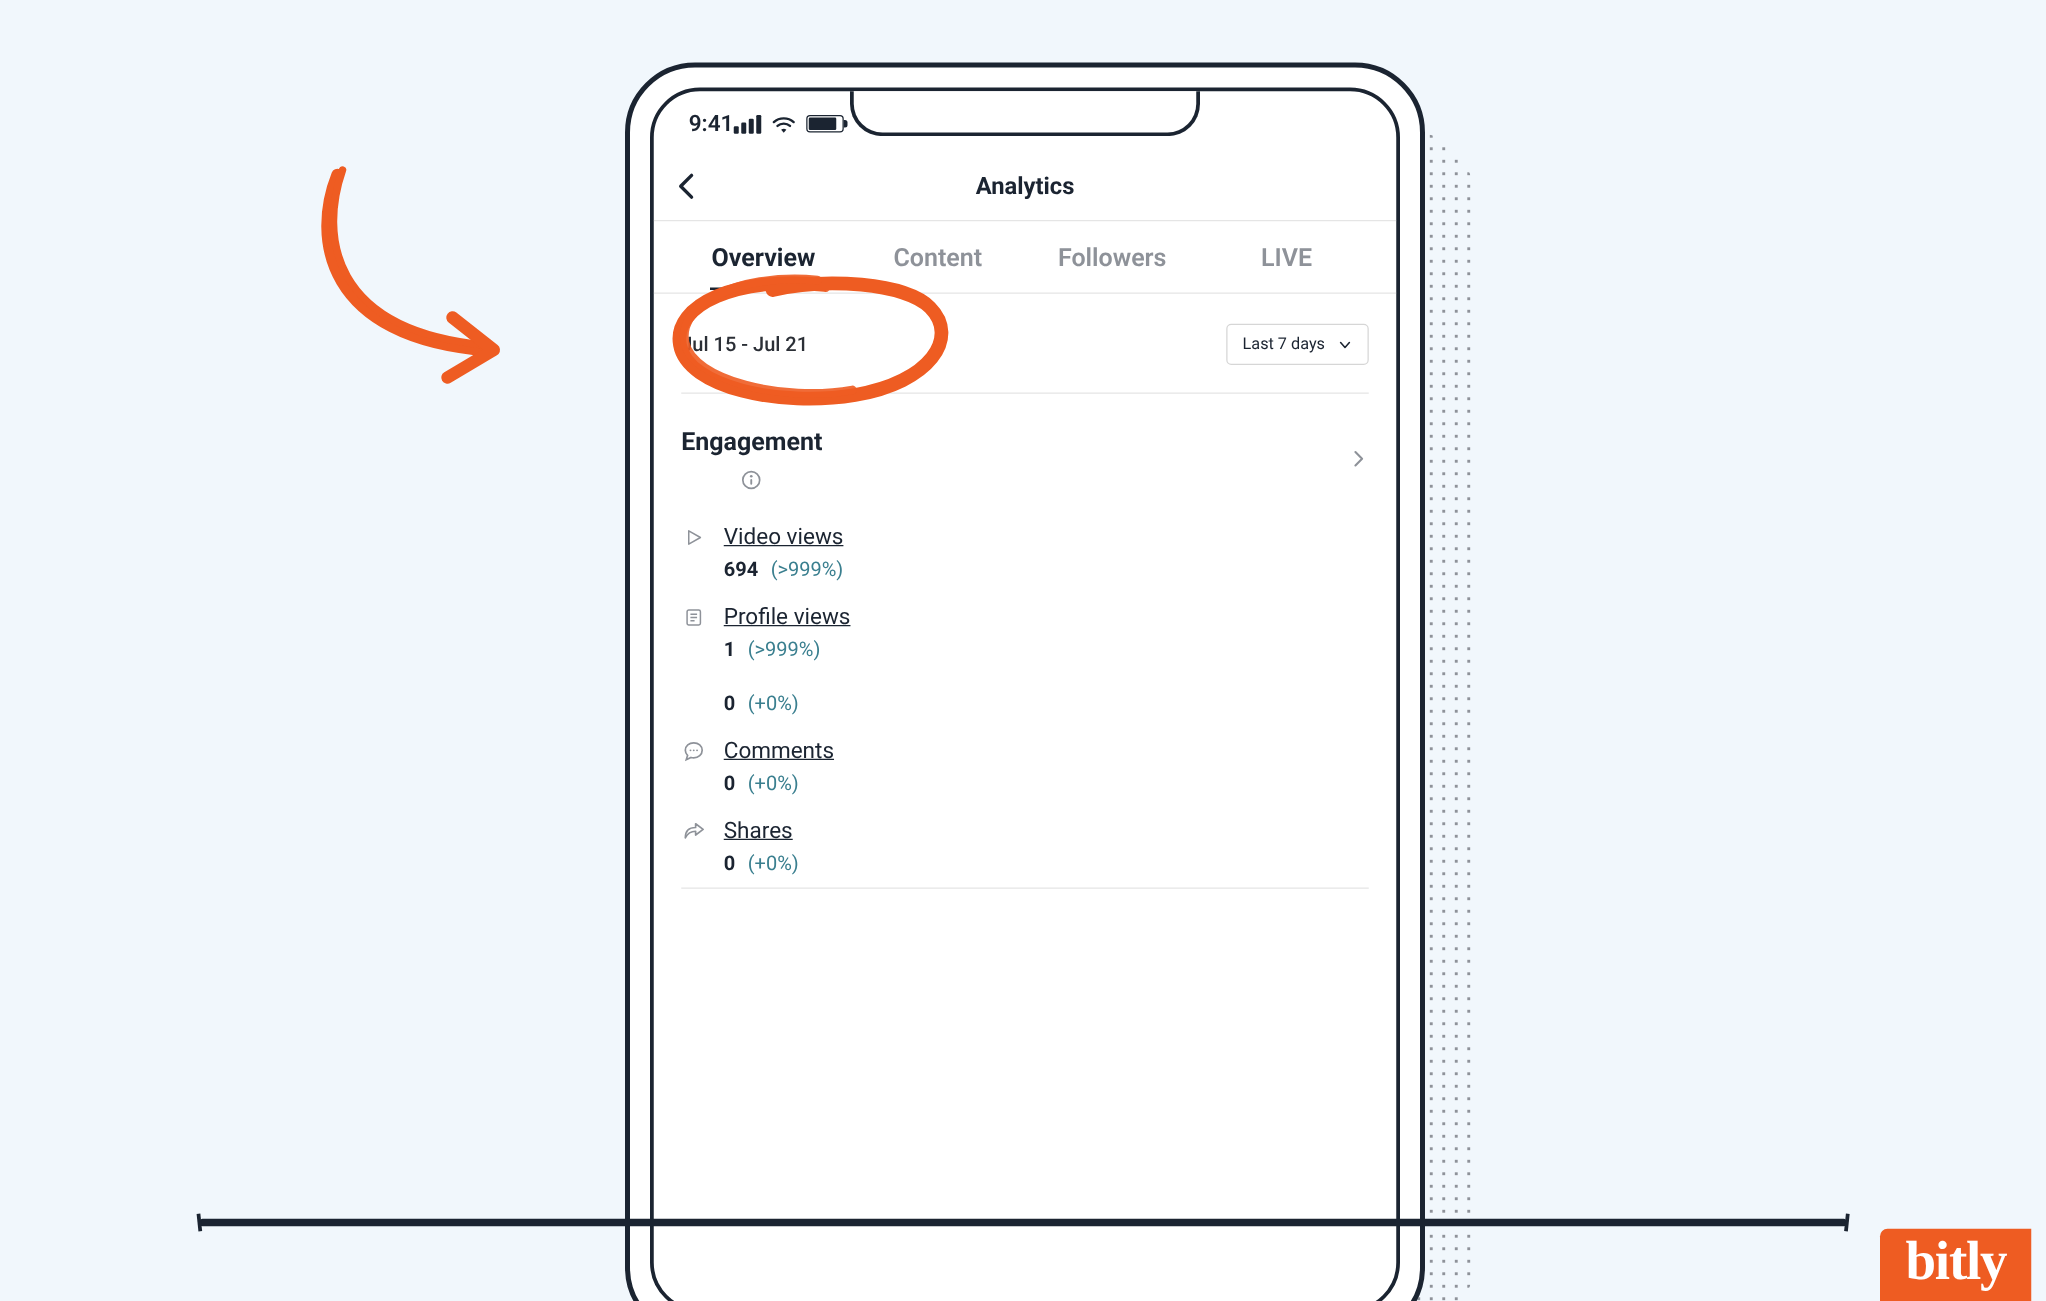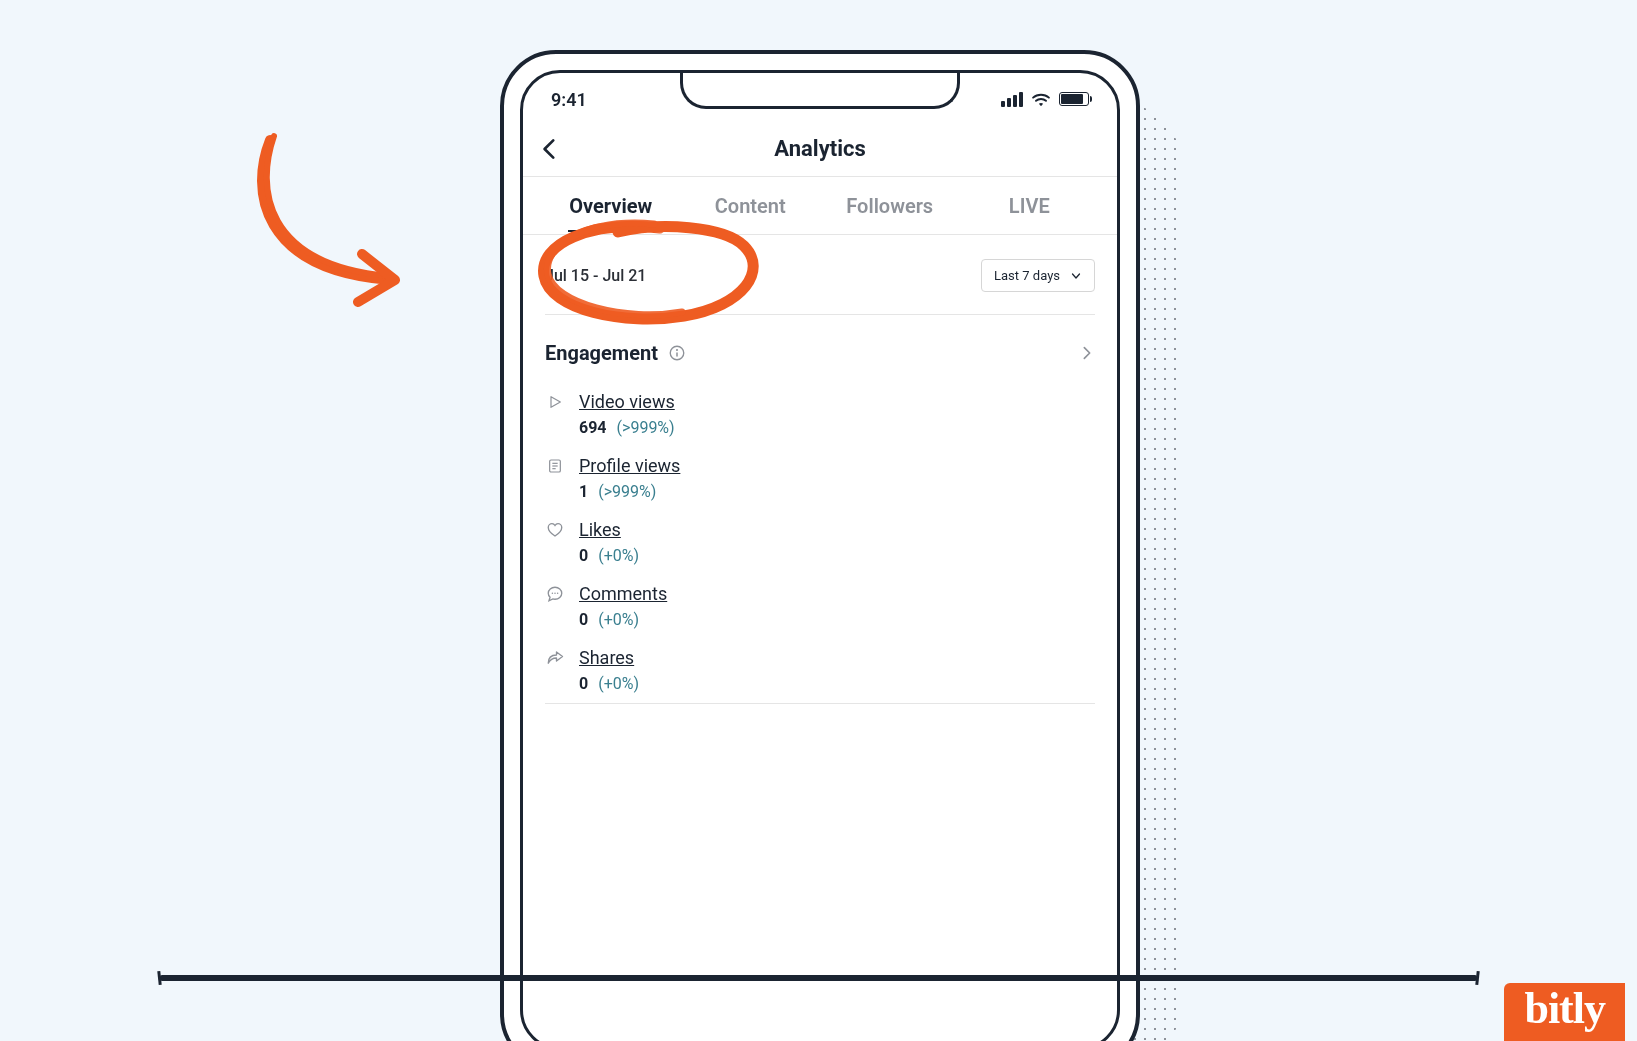--- a/index.html
+++ b/index.html
@@ -35,55 +35,55 @@
     position:absolute;inset:16px;border:3px solid var(--ink);
     border-radius:40px;background:#fff;overflow:hidden;
   }
   .notch{
     position:absolute;left:50%;top:-4px;transform:translateX(-50%);
     width:280px;height:40px;background:#fff;border:3px solid var(--ink);
     border-top:none;border-radius:0 0 26px 26px;z-index:5;
   }
 
   
-  .status{height:48px;display:flex;align-items:center;justify-content:space-between;padding:4px 28px 0;}
+  .status{height:48px;display:flex;align-items:center;padding:4px 28px 0;}
   .status .time{font-weight:600;font-size:18px;}
   .status .right{display:flex;align-items:center;gap:8px;}
   .signal{display:flex;align-items:flex-end;gap:2px;}
   .signal span{width:4px;background:var(--ink);display:block;border-radius:1px;}
   .signal span:nth-child(1){height:6px;}
   .signal span:nth-child(2){height:9px;}
   .signal span:nth-child(3){height:12px;}
   .signal span:nth-child(4){height:15px;}
   .wifi{width:20px;height:15px;}
   .battery{width:30px;height:14px;border:1.6px solid var(--ink);border-radius:3px;position:relative;}
   .battery::after{content:"";position:absolute;right:-4px;top:3px;width:2.5px;height:6px;background:var(--ink);border-radius:0 2px 2px 0;}
   .battery i{position:absolute;left:1px;top:1px;bottom:1px;width:22px;background:var(--ink);border-radius:1px;}
 
   
   .nav{display:flex;align-items:center;position:relative;height:56px;border-bottom:1px solid var(--border);}
   .nav .back{position:absolute;left:14px;top:50%;transform:translateY(-50%);width:26px;height:26px;}
-  .nav .title{margin:0 auto;font-weight:700;font-size:22px;}
+  .nav .title{margin:0 auto;font-weight:700;font-size:19px;}
 
   
   .tabs{display:flex;align-items:center;gap:0;border-bottom:1px solid var(--border);height:58px;padding:0 18px;}
   .tab{flex:1;text-align:center;font-size:20px;color:var(--grey);cursor:pointer;position:relative;font-weight:600;}
   .tab.active{color:var(--ink);font-weight:700;}
   .tab.active::after{content:"";position:absolute;left:50%;transform:translateX(-50%);bottom:-14px;width:86px;height:2px;background:var(--ink);}
 
   
   .period{display:flex;align-items:center;justify-content:space-between;padding:24px 22px 18px;}
   .period .range{font-size:16px;color:#2b2f36;font-weight:500;}
   .period .select{border:1px solid #d6d6d6;border-radius:4px;padding:8px 12px;font-size:13px;display:flex;align-items:center;gap:10px;cursor:pointer;}
   .content{padding:0 22px;}
   .hr{height:1px;background:var(--border);margin:4px 0 12px;}
 
   
   .section{display:flex;align-items:center;justify-content:space-between;padding:14px 0;}
-  .section .left{display:flex;align-items:center;gap:10px;}
+  .section .left{display:flex;align-items:center;gap:10px;flex-direction:column;}
   .section .left .label{font-weight:700;font-size:20px;}
   .info-ic{width:18px;height:18px;}
   .chev{width:16px;height:16px;color:var(--grey);}
 
   
   .metric{padding:12px 0 6px;}
   .metric .row1{display:flex;align-items:center;gap:14px;font-size:18px;text-decoration:underline;}
   .metric .row1 .ic{width:20px;height:20px;color:var(--grey);display:flex;align-items:center;justify-content:center;}
   .metric .row2{padding-left:34px;display:flex;align-items:baseline;gap:10px;margin-top:6px;}
   .metric .row2 .val{font-weight:700;font-size:16px;}
@@ -205,28 +205,20 @@
             </span>
             <span>Profile views</span>
           </div>
           <div class="row2">
             <span class="val">1</span>
             <span class="delta">(&gt;999%)</span>
           </div>
         </div>
 
         <div class="metric">
-          <div class="row1">
-            <span class="ic">
-              <svg width="18" height="18" viewBox="0 0 24 24">
-                  <path d="M12 20 C12 20 3 14 3 8.5 C3 5.5 5.5 3.5 8 3.5 C10 3.5 11.3 4.8 12 6 C12.7 4.8 14 3.5 16 3.5 C18.5 3.5 21 5.5 21 8.5 C21 14 12 20 12 20 Z" stroke="#8e9299" stroke-width="1.8" fill="none"></path>
-                </svg>
-            </span>
-            <span>Likes</span>
-          </div>
           <div class="row2">
             <span class="val">0</span>
             <span class="delta">(+0%)</span>
           </div>
         </div>
 
         <div class="metric">
           <div class="row1">
             <span class="ic">
               <svg width="18" height="18" viewBox="0 0 24 24">

